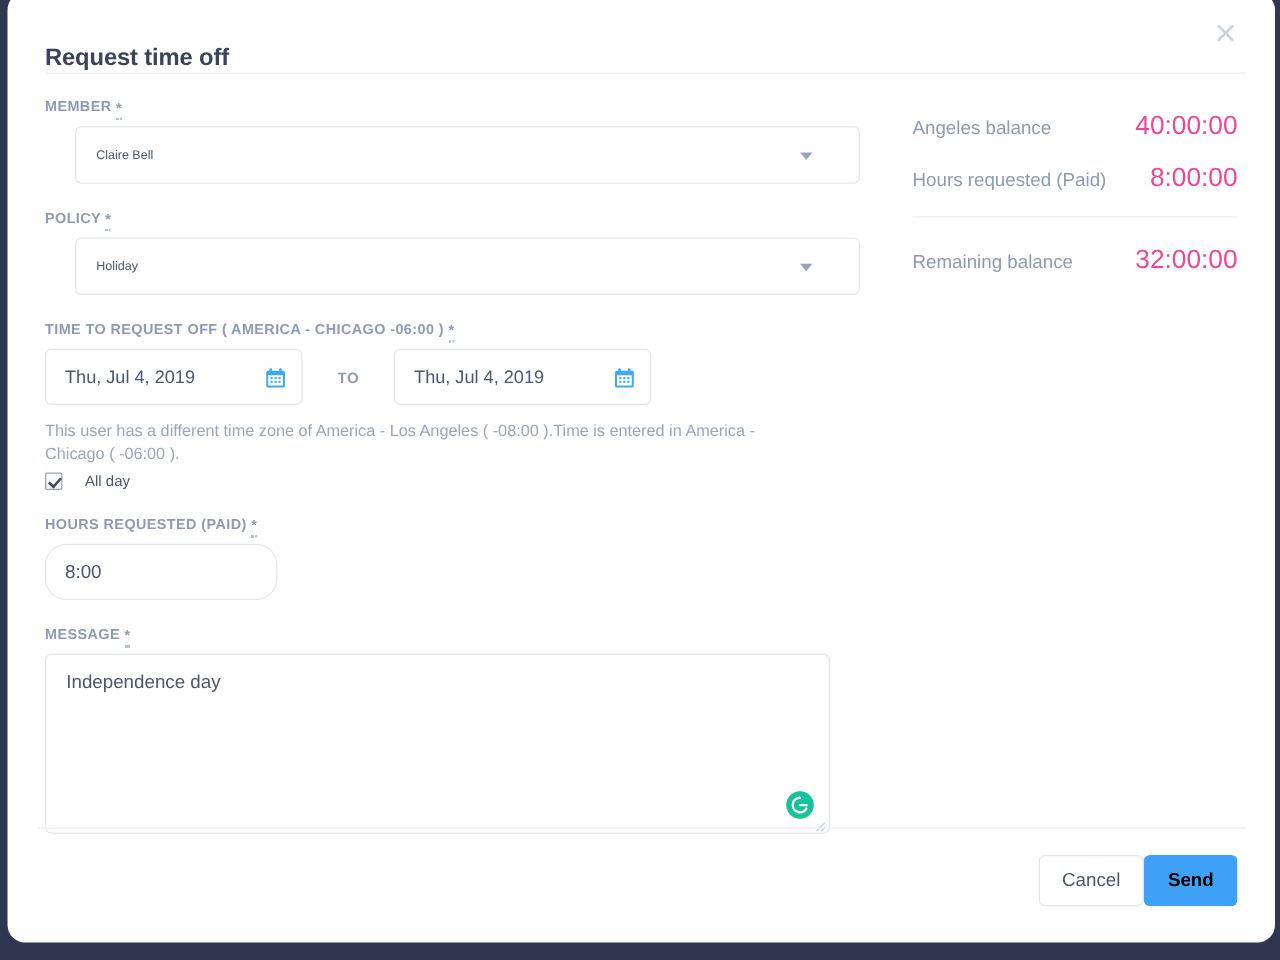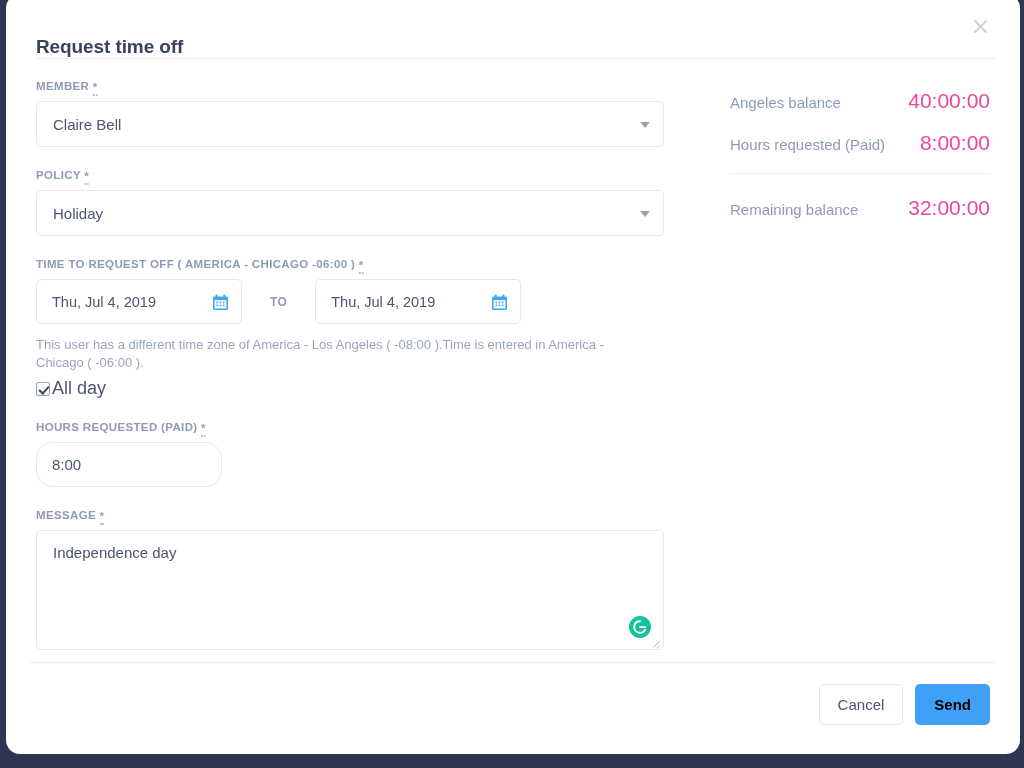--- a/index.html
+++ b/index.html
@@ -85,23 +85,24 @@
   .select-wrap { position: relative; width: 628px; }
   .select-box {
     width: 100%;
     height: 46px;
     border: 1px solid #e3e7ef;
     border-radius: 5px;
     background: #fff;
     display: flex;
     align-items: center;
     padding: 0 34px 0 16px;
-    font-size: 15px;
-    color: #4b5670;
-    cursor: pointer;
+    font-size: 10px;
+    color: #4b5670;
+    cursor: pointer;
+    margin-left: 24px;
   }
   .select-arrow {
     position: absolute;
     right: 14px; top: 50%;
     margin-top: -2px;
     width: 0; height: 0;
     border-left: 5px solid transparent;
     border-right: 5px solid transparent;
     border-top: 6px solid #9aa3b5;
     pointer-events: none;
@@ -166,22 +167,22 @@
   .cbox:after {
     content: "";
     position: absolute;
     left: 4px; top: 1px;
     width: 4px; height: 8px;
     border: solid #41485c;
     border-width: 0 2px 2px 0;
     transform: rotate(42deg);
   }
   .allday-label {
-    margin-left: 2px;
-    font-size: 18px;
+    margin-left: 18px;
+    font-size: 12px;
     color: #4b5670;
     cursor: pointer;
   }
 
   .text-input {
     width: 186px;
     height: 45px;
     border: 1px solid #e3e7ef;
     border-radius: 17px;
     background: #fff;
@@ -189,21 +190,21 @@
     align-items: center;
     padding: 0 15px;
     font-size: 15px;
     color: #4b5670;
     cursor: text;
   }
 
   .textarea {
     position: relative;
     width: 628px;
-    height: 120px;
+    height: 144px;
     border: 1px solid #e3e7ef;
     border-radius: 5px;
     background: #fff;
     padding: 13px 16px;
     font-size: 15px;
     color: #4b5670;
     cursor: text;
   }
   .grammarly {
     position: absolute;
@@ -259,21 +260,21 @@
   .footer-divider {
     position: absolute;
     left: 24px; right: 24px; top: 0;
     height: 1px;
     background: #eceef3;
   }
   .footer-actions {
     position: absolute;
     right: 30px; top: 22px;
     display: flex;
-    gap: 12px;
+    gap: 0;
     padding-left: 36px;
   }
   .btn {
     height: 41px;
     border-radius: 5px;
     font-size: 15px;
     display: flex;
     align-items: center;
     justify-content: center;
     cursor: pointer;

